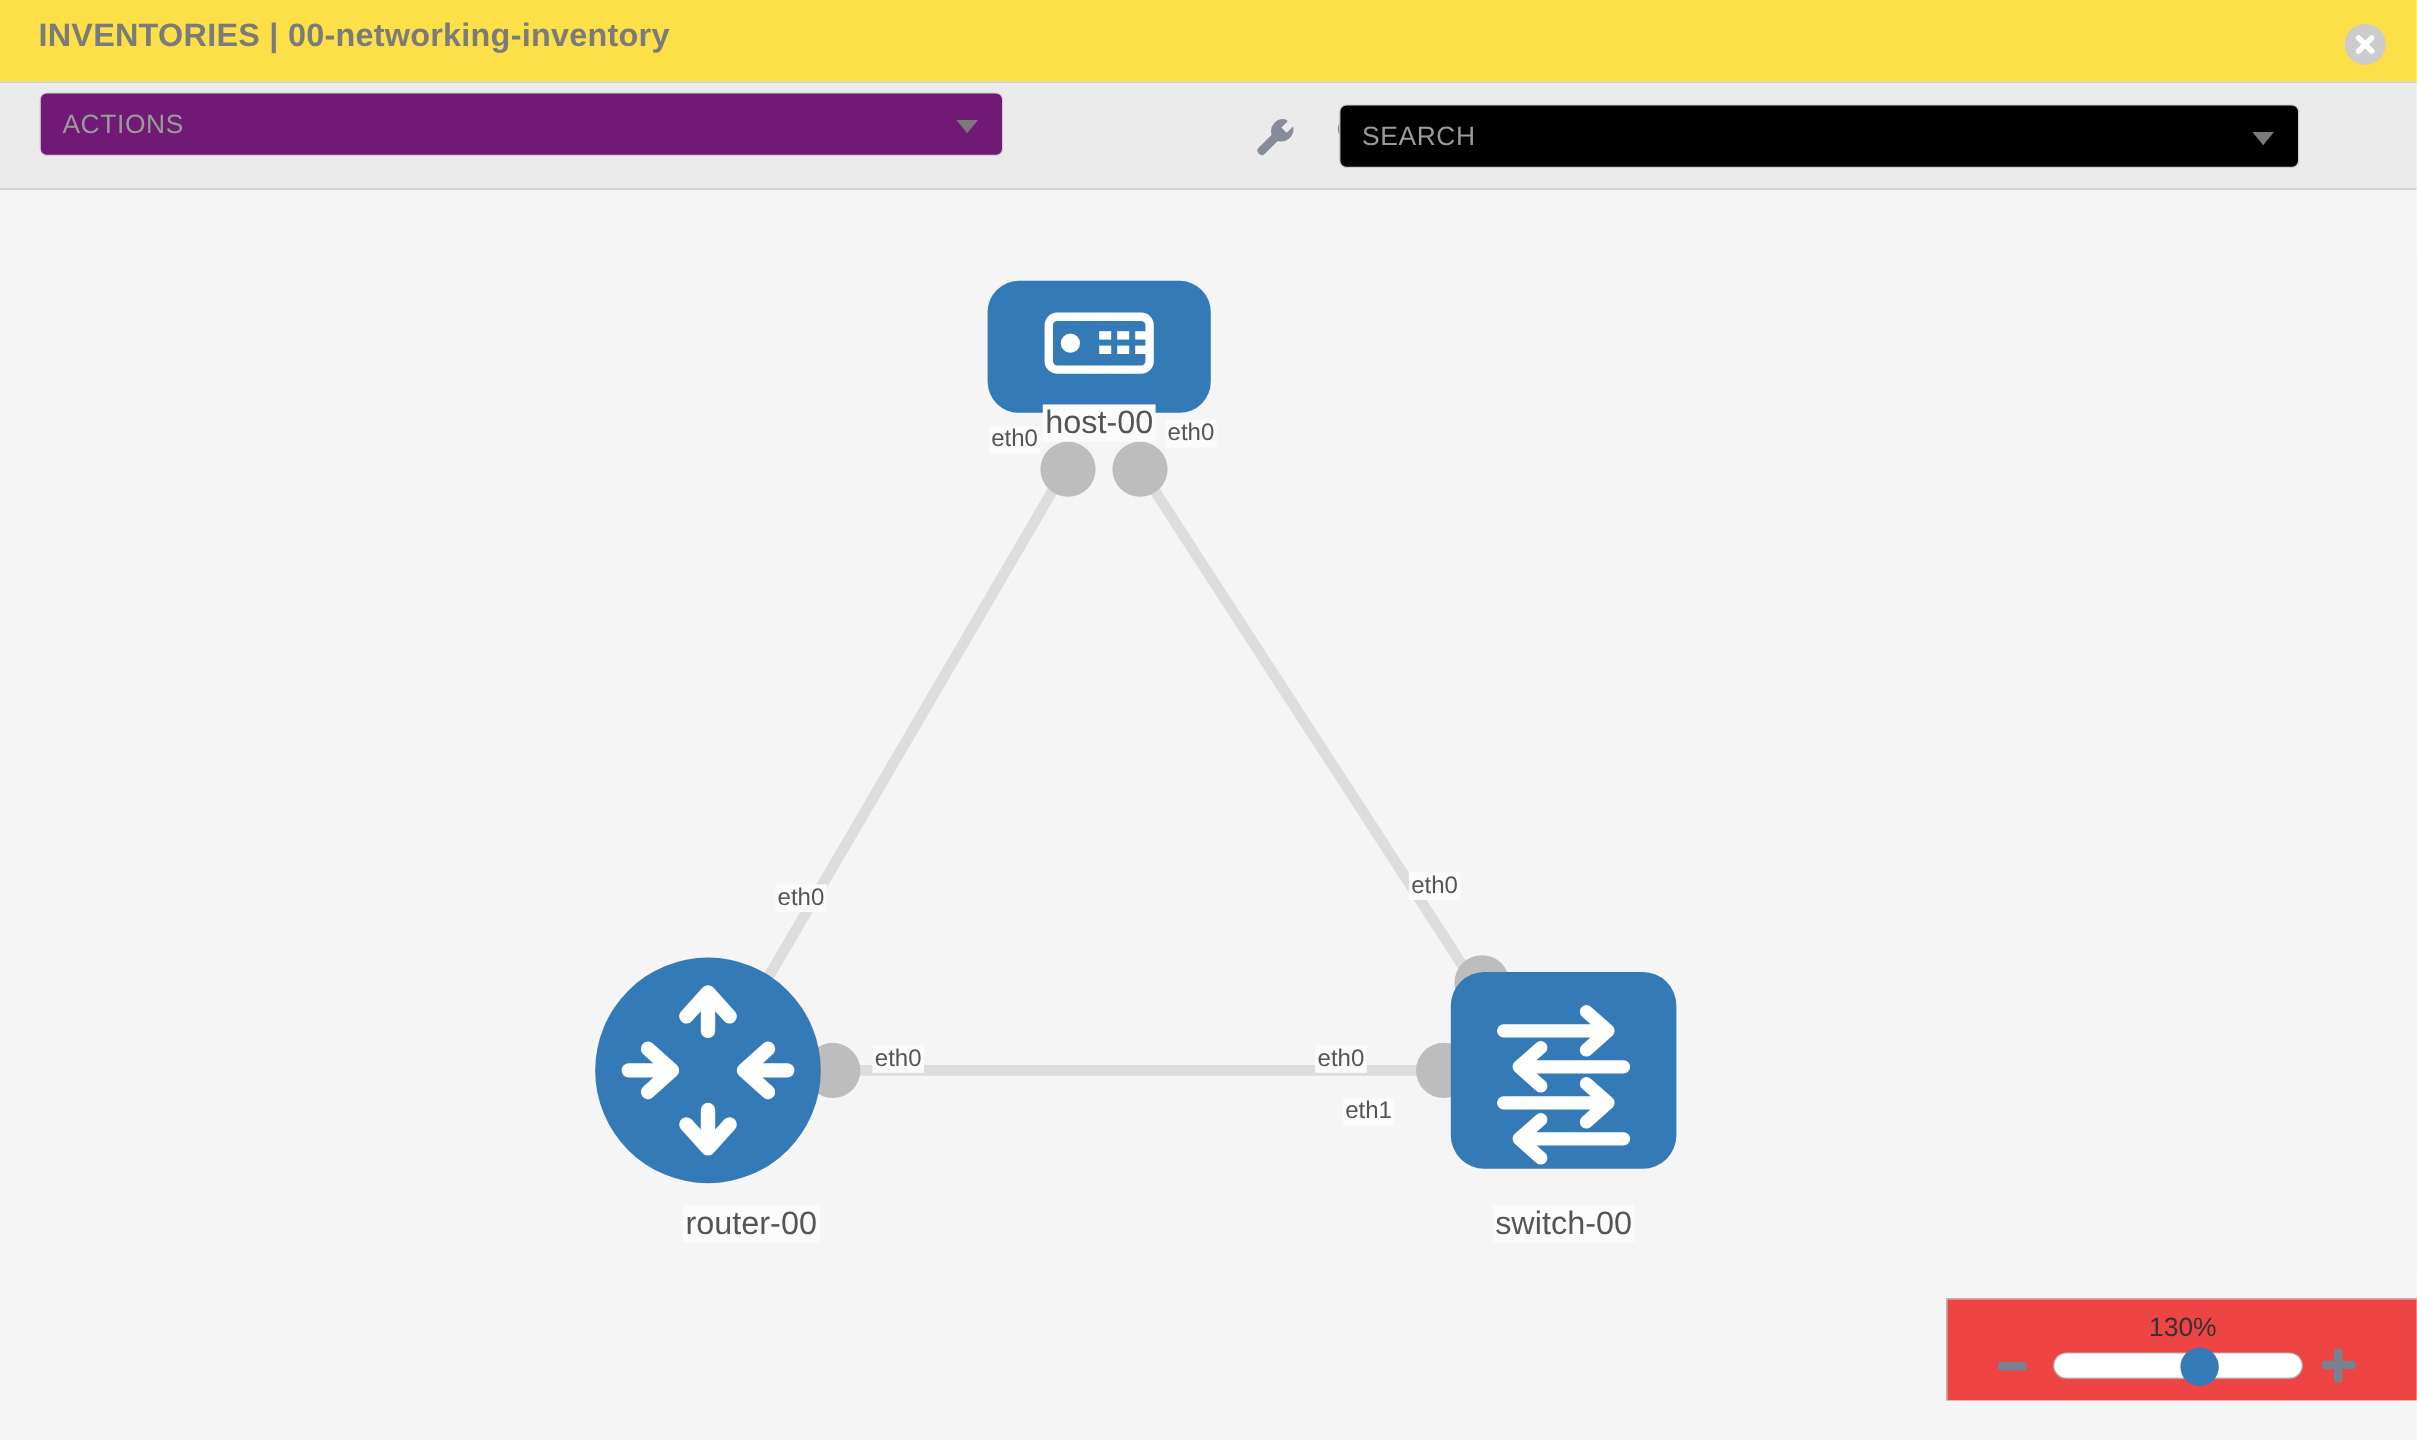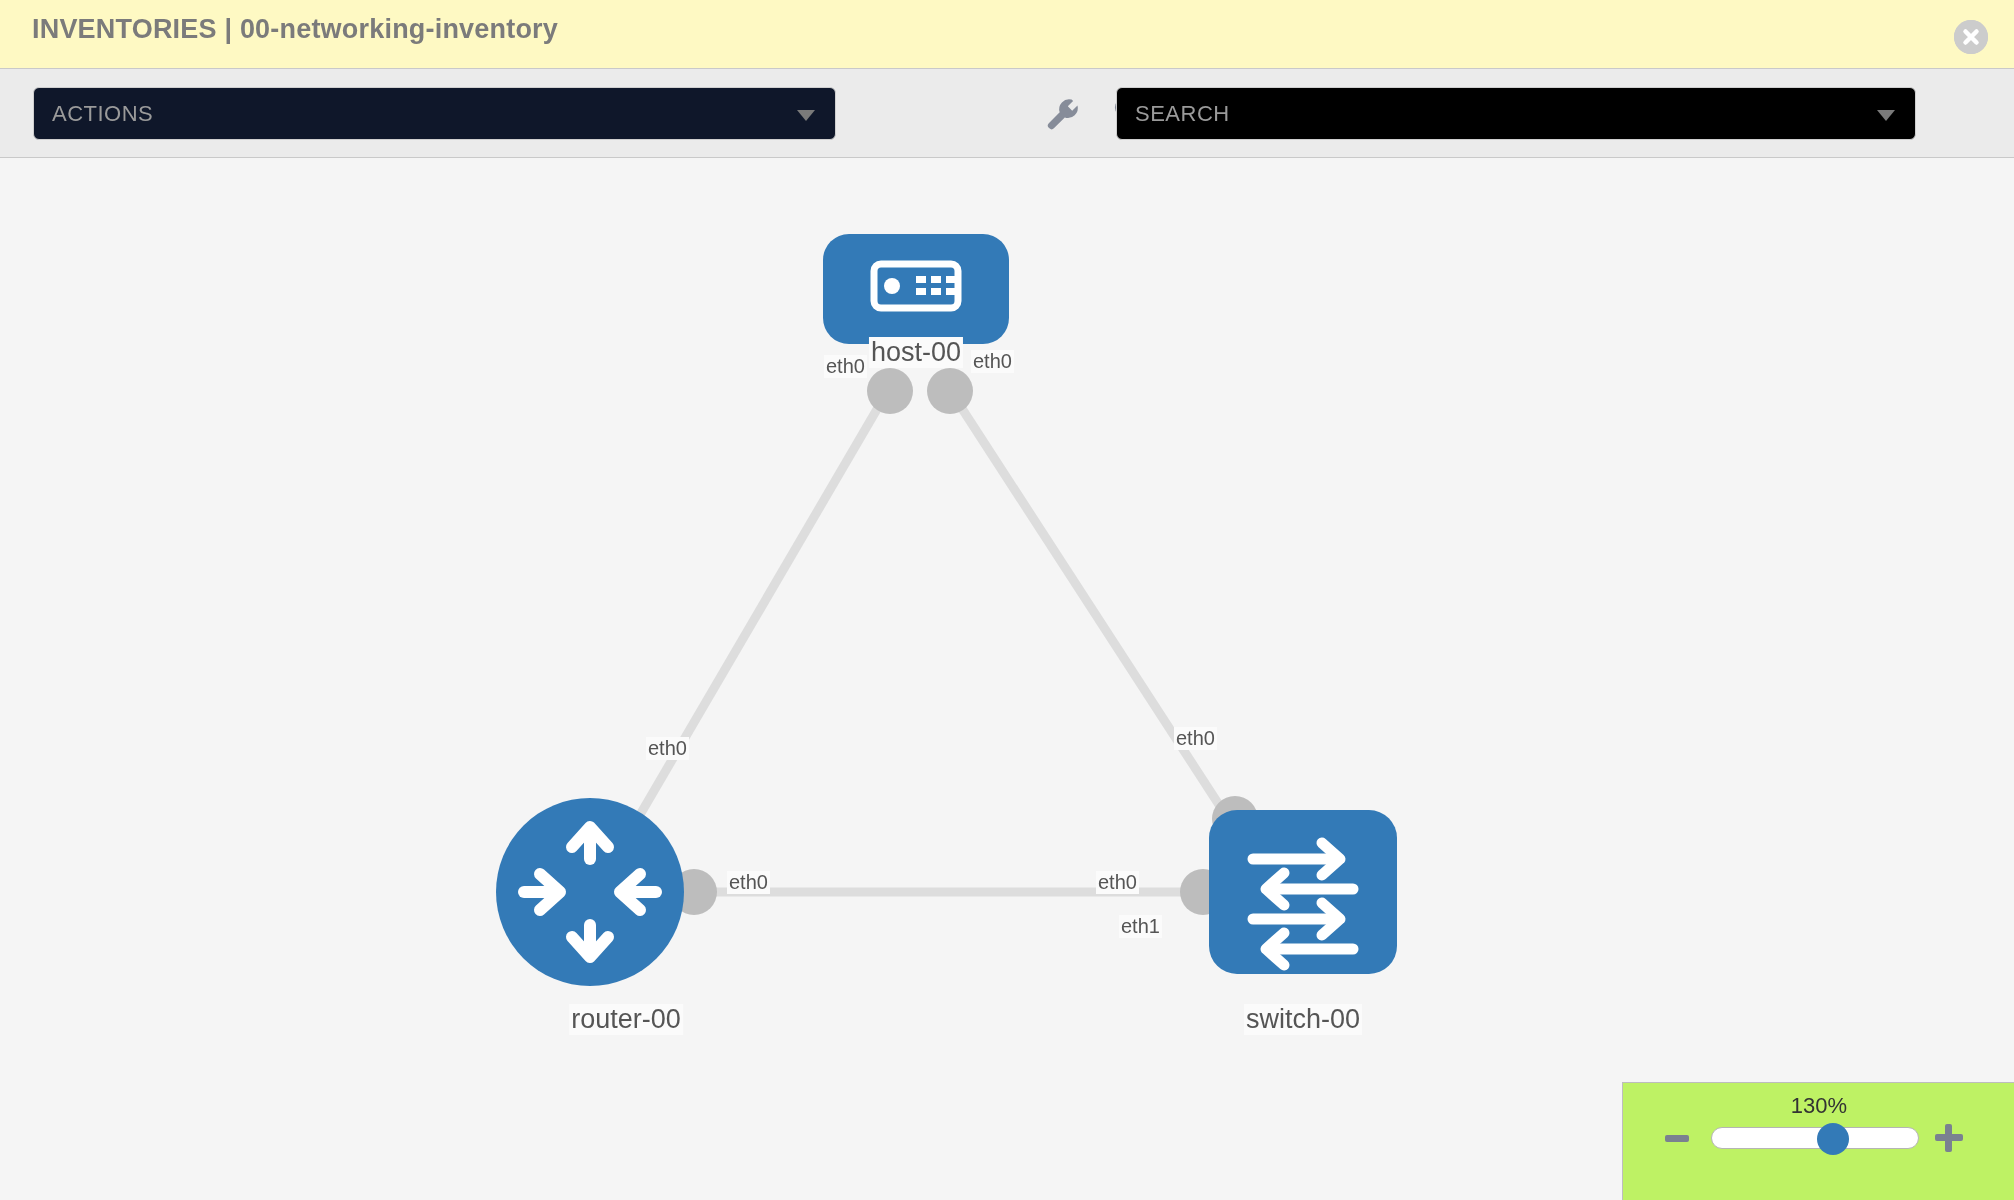--- a/index.html
+++ b/index.html
@@ -12,21 +12,21 @@
   #app {
     position: relative;
     width: 2014px; height: 1200px;
     background: #f5f5f5;
   }
 
   
   .header {
     position: absolute; left: 0; top: 0;
     width: 2014px; height: 68px;
-    background: #fef9c3;
+    background: #fde047;
     box-sizing: border-box;
   }
   .header-title {
     position: absolute; left: 32px; top: 14px;
     font-size: 27px;
     font-weight: bold;
     color: #7b7b7b;
     letter-spacing: 0.2px;
     white-space: nowrap;
   }
@@ -42,23 +42,23 @@
   
   .toolbar {
     position: absolute; left: 0; top: 68px;
     width: 2014px; height: 90px;
     background: #ebebeb;
     border-top: 1px solid #c9c9c9;
     border-bottom: 1px solid #c9c9c9;
     box-sizing: border-box;
   }
   .actions-select {
-    position: absolute; left: 33px; top: 18px;
+    position: absolute; left: 33px; top: 8px;
     width: 803px; height: 53px;
-    background: #0f172a;
+    background: #701a75;
     border: 1px solid #cfcfcf;
     border-radius: 6px;
     box-sizing: border-box;
     cursor: pointer;
   }
   .actions-select .label {
     position: absolute; left: 18px; top: 13px;
     font-size: 22px;
     color: #9a9a9a;
     letter-spacing: 0.5px;
@@ -121,22 +121,22 @@
     background: #fbfbfb;
     white-space: nowrap;
     padding: 0 2px;
     text-align: right;
   }
 
   
   .zoom-panel {
     position: absolute;
     left: 1622px; top: 1082px;
-    width: 392px; height: 118px;
-    background: #bef264;
+    width: 392px; height: 85px;
+    background: #ef4444;
     border-top: 1px solid #bdbdbd;
     border-left: 1px solid #bdbdbd;
     box-sizing: border-box;
   }
   .zoom-level {
     position: absolute; top: 10px; left: 0;
     width: 392px;
     text-align: center;
     font-size: 22px;
     color: #333333;

